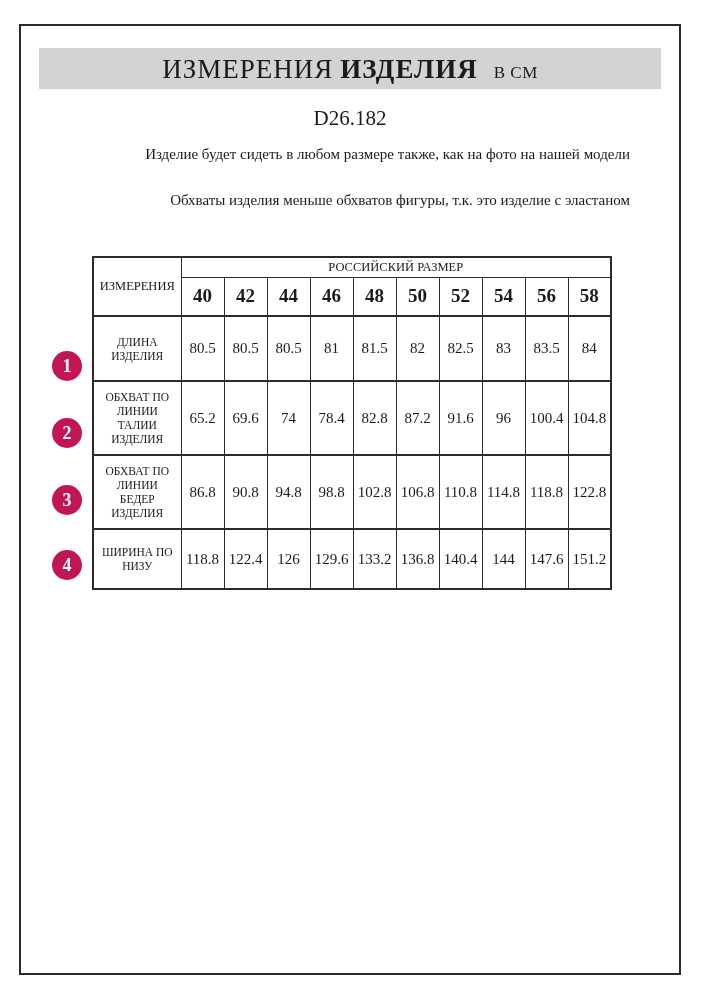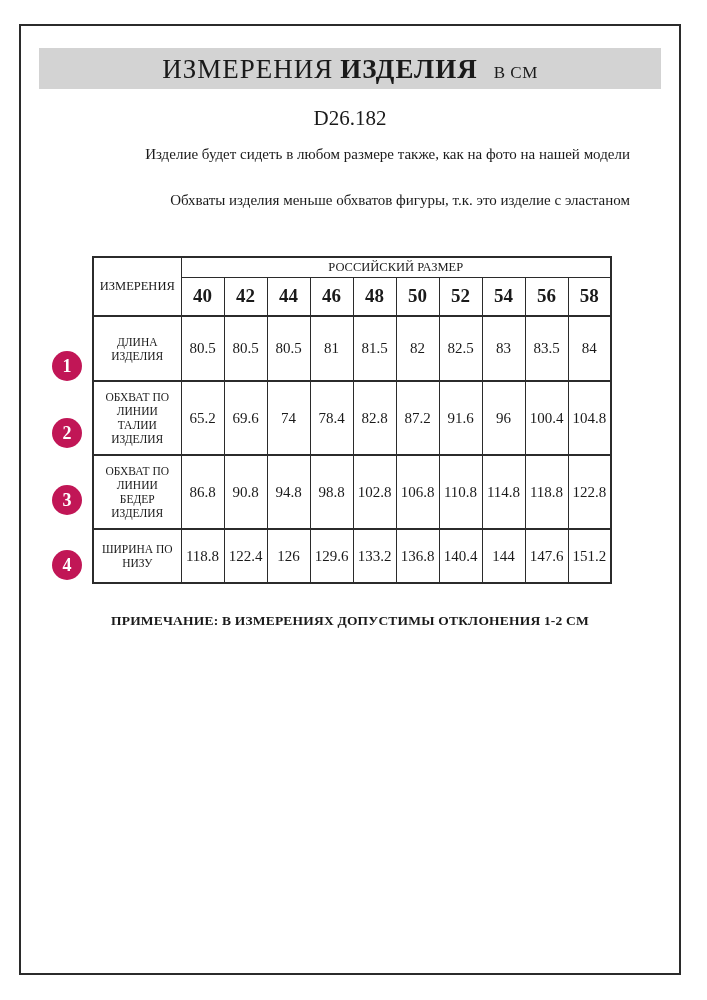--- a/index.html
+++ b/index.html
@@ -45,21 +45,21 @@
   .measure-header { font-size:12.5px; font-weight:400; }
   .row-sizes th { height:39px; font-size:19px; font-weight:700; }
   .size-table tbody th, .size-table tbody td { border-top-width:2px; }
   .size-table tbody th {
     font-size:11.5px; font-weight:400; line-height:14px; padding:8px 6px;
   }
   .size-table tbody td { font-size:15px; font-weight:400; }
   .size-table tbody tr:nth-child(1) { height:65px; }
   .size-table tbody tr:nth-child(2) { height:72px; }
   .size-table tbody tr:nth-child(3) { height:67px;border-radius:14px; }
-  .size-table tbody tr:nth-child(4) { height:54px;border-radius:27px; }
+  .size-table tbody tr:nth-child(4) { height:60px;border-radius:27px; }
 
   
   .circle {
     position:absolute; left:31px; width:30px; height:30px; border-radius:50%;
     display:flex; align-items:center; justify-content:center;
     color:#ffffff; font-size:18px; font-weight:700;
   }
   .circle-1 { top:303px; }
   .circle-2 { top:370px; }
   .circle-3 { top:437px; }
@@ -163,16 +163,15 @@
             <td>151.2</td>
           </tr>
         </tbody>
     </table>
 
     <div class="circle circle-1" style="background: rgb(193, 22, 86);">1</div>
     <div class="circle circle-2" style="background: rgb(193, 22, 86);">2</div>
     <div class="circle circle-3" style="background: rgb(193, 22, 86);">3</div>
     <div class="circle circle-4" style="background: rgb(193, 22, 86);">4</div>
 
-    <div class="note">ПРИМЕЧАНИЕ: В ИЗМЕРЕНИЯХ ДОПУСТИМЫ ОТКЛОНЕНИЯ 1-2 СМ</div>
 
   </div>
 </div>
 
 </body></html>

